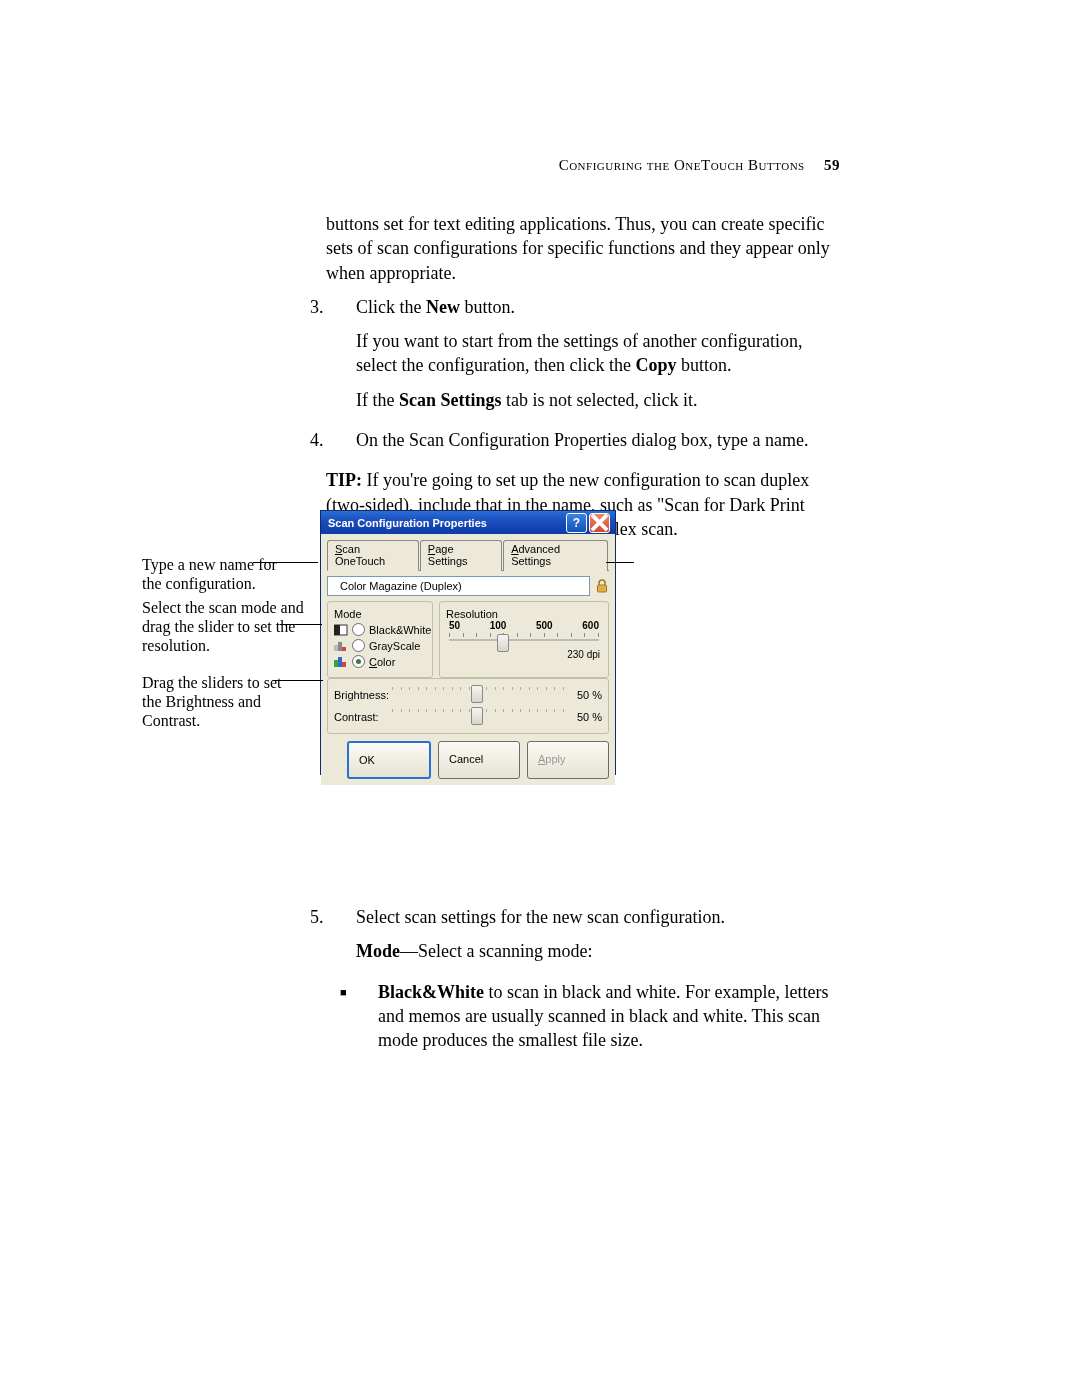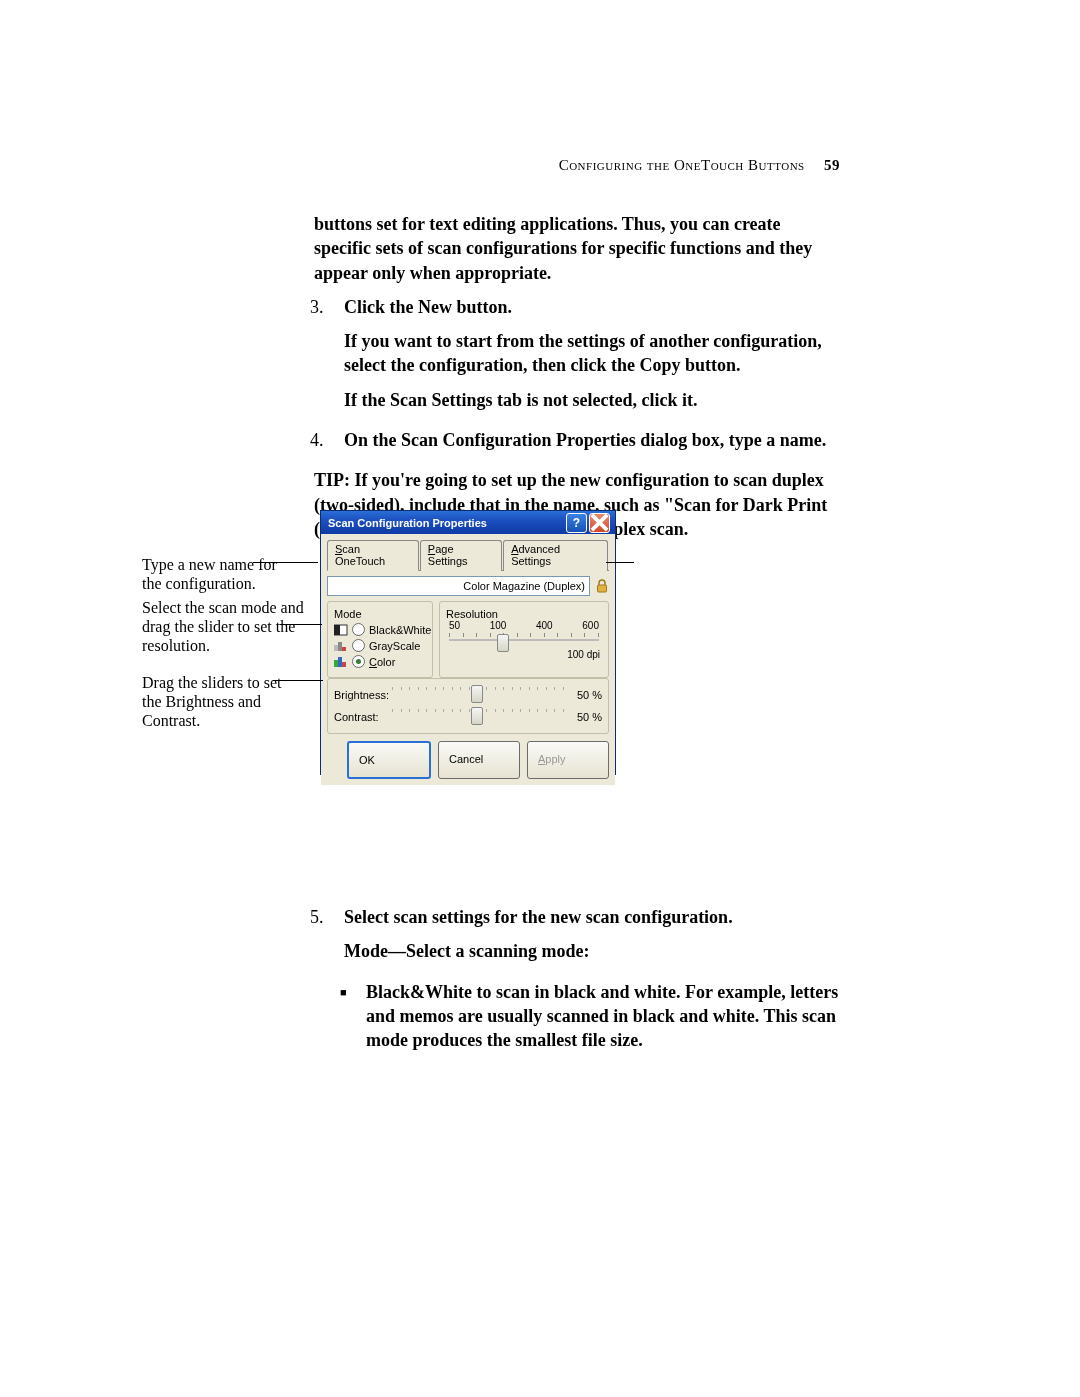--- a/index.html
+++ b/index.html
@@ -31,22 +31,21 @@
   }
   .main-text {
     position: absolute;
     top: 212px;
     left: 310px;
     width: 530px;
     font-size: 18px;
     line-height: 1.35;
   }
   .main-text p {
-    margin: 0 0 10px 4px;
-    font-weight: bold;
+    margin: 0 0 10px 16px;
   }
   .ol-item {
     display: flex;
     margin-bottom: 6px;
   }
   .ol-item .num {
     width: 30px;
     flex-shrink: 0;
   }
   .ol-body {
@@ -136,25 +135,24 @@
   .name-row {
     display: flex;
     align-items: center;
     gap: 5px;
     margin-bottom: 5px;
   }
   .name-input {
     flex: 1;
     border: 1px solid #7a98af;
     background: #fff;
-    padding: 2px 4px;
+    padding: 2px 12px;
     font-size: 11px;
     height: 14px;
     line-height: 14px;
-    text-align: right;
   }
   .lock-icon {
     width: 14px;
     height: 16px;
     display: flex;
     align-items: flex-end;
     justify-content: center;
   }
   .lock-icon svg { width: 12px; height: 15px; }
   .mode-res-row {
@@ -198,20 +196,21 @@
   .mode-icon {
     width: 14px;
     height: 12px;
     flex-shrink: 0;
   }
   .res-ticks {
     display: flex;
     justify-content: space-between;
     font-size: 10px;
     padding: 0 3px;
+    font-weight: bold;
   }
   .slider-track {
     position: relative;
     height: 14px;
     margin: 2px 3px;
   }
   .tickline {
     position: absolute;
     top: 0;
     left: 0;
@@ -405,42 +404,42 @@
               </svg>
             <div class="radio selected"></div>
               <span><span class="u">C</span><span>olor</span></span>
           </div>
         </div>
         <div class="res-box">
           <div class="grouplegend">Resolution</div>
           <div class="res-ticks">
             <span>50</span>
             <span>100</span>
-            <span>400</span>
+            <span>500</span>
             <span>600</span>
           </div>
           <div class="slider-track">
             <div class="tickline">
                 <div></div>
                 <div></div>
                 <div></div>
                 <div></div>
                 <div></div>
                 <div></div>
                 <div></div>
                 <div></div>
                 <div></div>
                 <div></div>
                 <div></div>
                 <div></div>
               </div>
             <div class="thumb-track"></div>
             <div class="thumb" style="left:32%"></div>
           </div>
-          <div class="dpi-label">100 dpi</div>
+          <div class="dpi-label">230 dpi</div>
         </div>
       </div>
 
       <div class="bc-box">
         <span>Brightness:</span>
         <div class="bc-track">
           <div class="bc-dots">
               <div></div>
               <div></div>
               <div></div>

